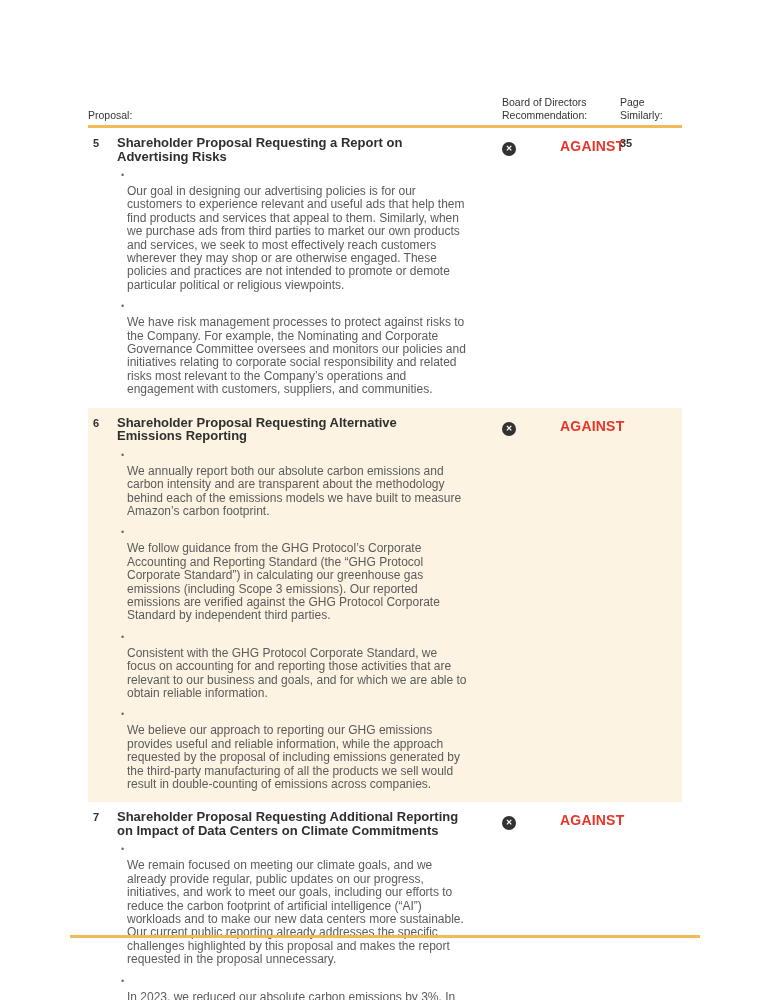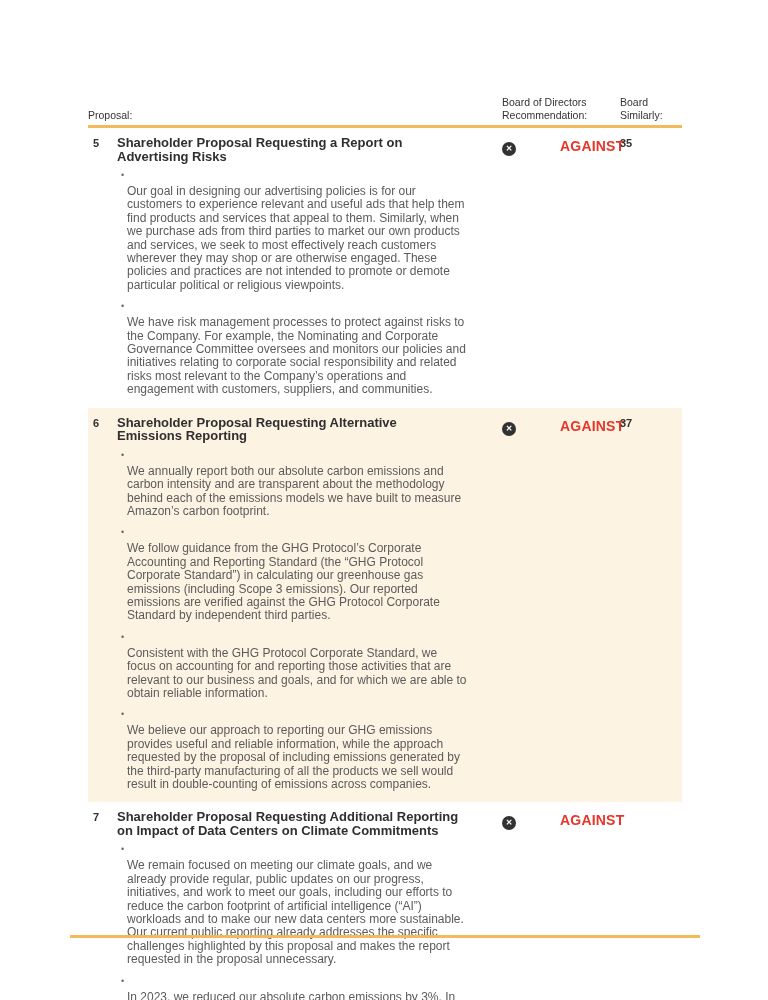--- a/index.html
+++ b/index.html
@@ -61,21 +61,21 @@
 <div class="page">
   <div class="table">
 
     <div class="thead">
       <div class="hcell">Proposal:</div>
       <div class="hcell">
         <div>Board of Directors</div>
         <div>Recommendation:</div>
       </div>
       <div class="hcell">
-        <div>Board</div>
+        <div>Page</div>
         <div>Similarly:</div>
       </div>
     </div>
 
     <section class="row">
       <div class="num">5</div>
       <div class="body-cell">
         <h3 class="title">Shareholder Proposal Requesting a Report on Advertising Risks</h3>
         <ul class="bullets">
           <li>
@@ -115,21 +115,20 @@
           <li>
               <span class="marker">•</span>
               <span class="btext">We believe our approach to reporting our GHG emissions provides useful and reliable information, while the approach requested by the proposal of including emissions generated by the third-party manufacturing of all the products we sell would result in double-counting of emissions across companies.</span>
             </li>
         </ul>
       </div>
       <div class="icon-cell">
         <span class="circle-x">✕</span>
       </div>
       <div class="rec-cell">AGAINST</div>
-      <div class="page-cell">37</div>
     </section>
 
     <section class="row">
       <div class="num">7</div>
       <div class="body-cell">
         <h3 class="title">Shareholder Proposal Requesting Additional Reporting on Impact of Data Centers on Climate Commitments</h3>
         <ul class="bullets">
           <li>
               <span class="marker">•</span>
               <span class="btext">We remain focused on meeting our climate goals, and we already provide regular, public updates on our progress, initiatives, and work to meet our goals, including our efforts to reduce the carbon footprint of artificial intelligence (“AI”) workloads and to make our new data centers more sustainable. Our current public reporting already addresses the specific challenges highlighted by this proposal and makes the report requested in the proposal unnecessary.</span>

